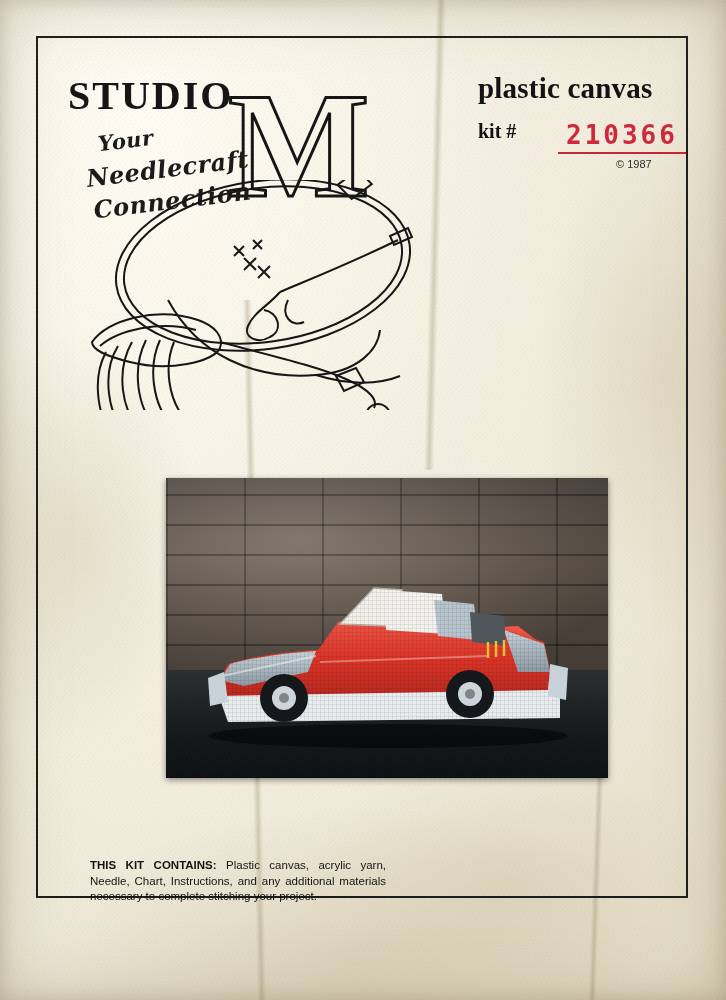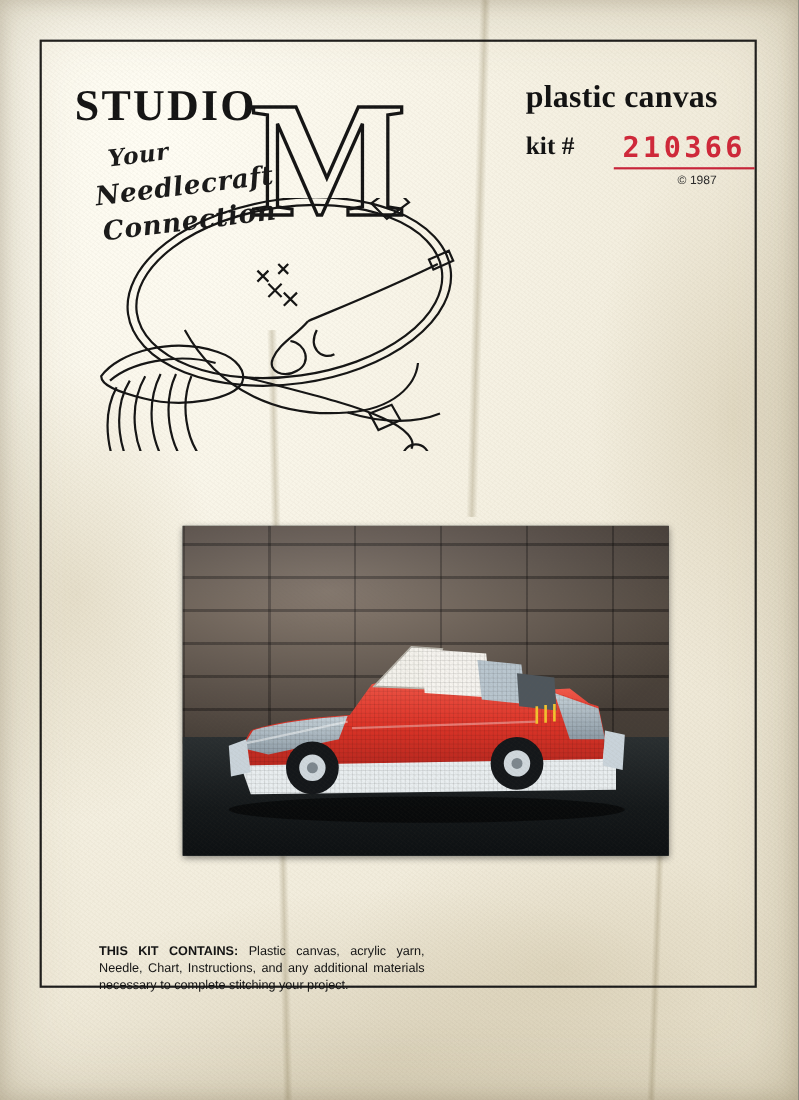--- a/index.html
+++ b/index.html
@@ -121,21 +121,21 @@
     font-size: 29px;
     font-weight: bold;
     color: #121212;
     letter-spacing: 0.2px;
   }
   .kit-label {
     position: absolute;
     left: 440px;
     top: 70px;
     font-family: "Liberation Serif", serif;
-    font-size: 23px;
+    font-size: 20px;
     font-weight: bold;
     color: #121212;
   }
   .kit-number {
     position: absolute;
     left: 528px;
     top: 70px;
     font-family: "DejaVu Sans Mono", monospace;
     font-size: 26px;
     font-weight: bold;

